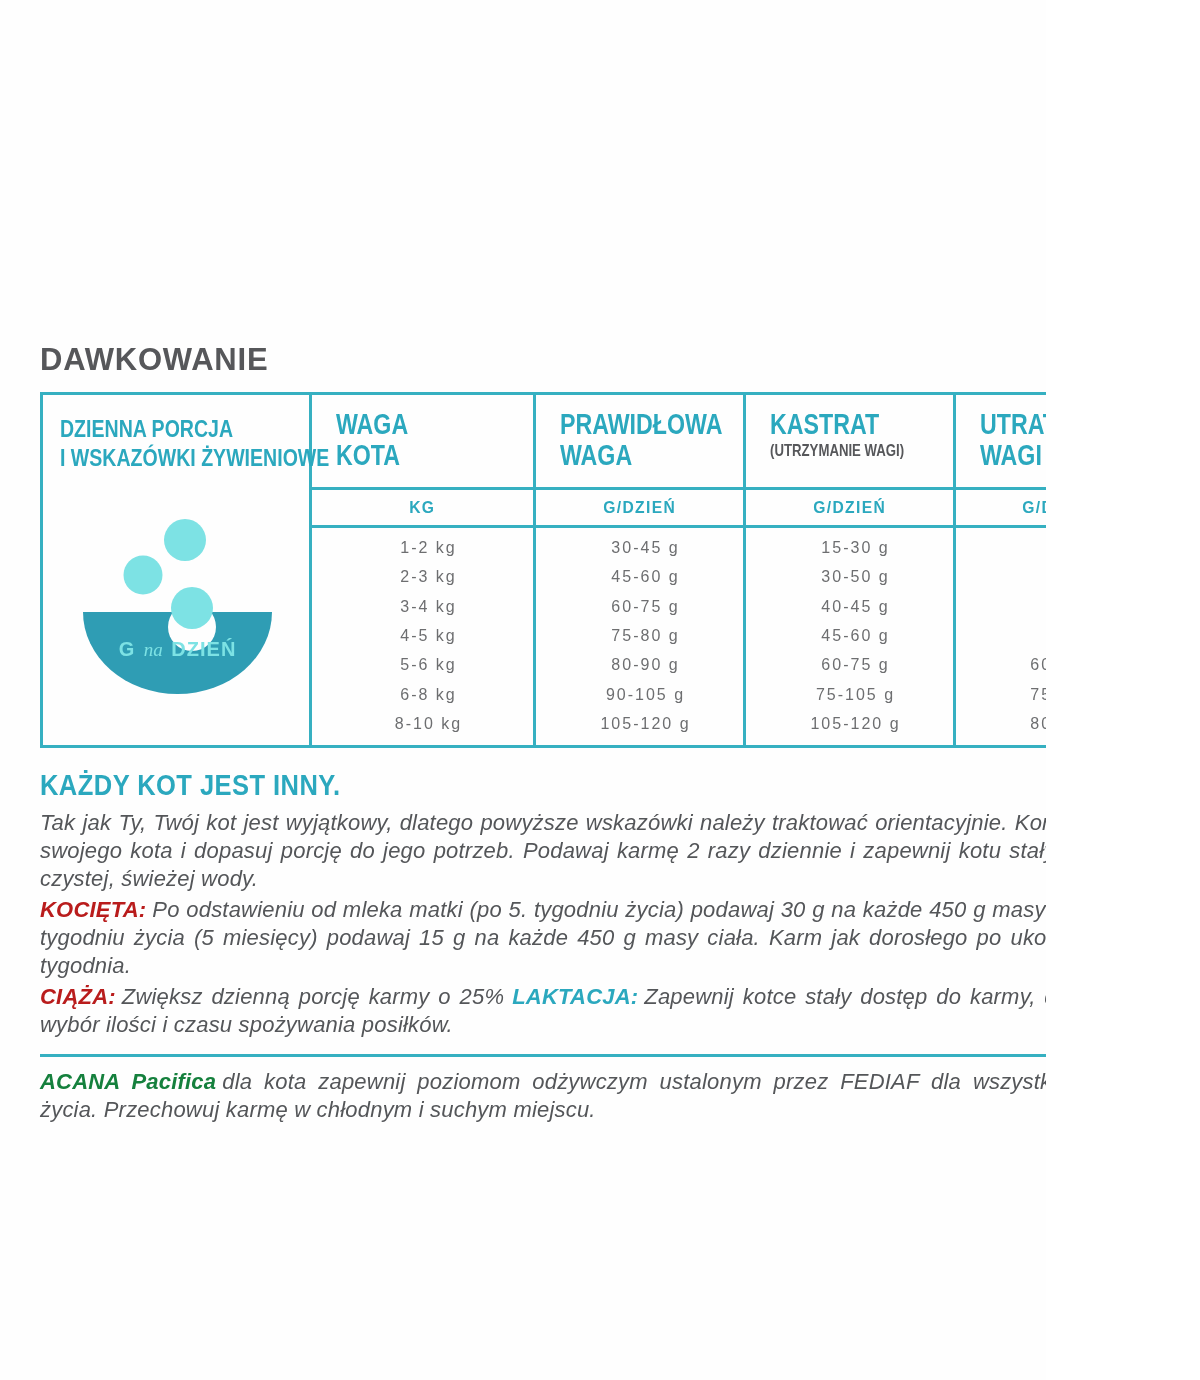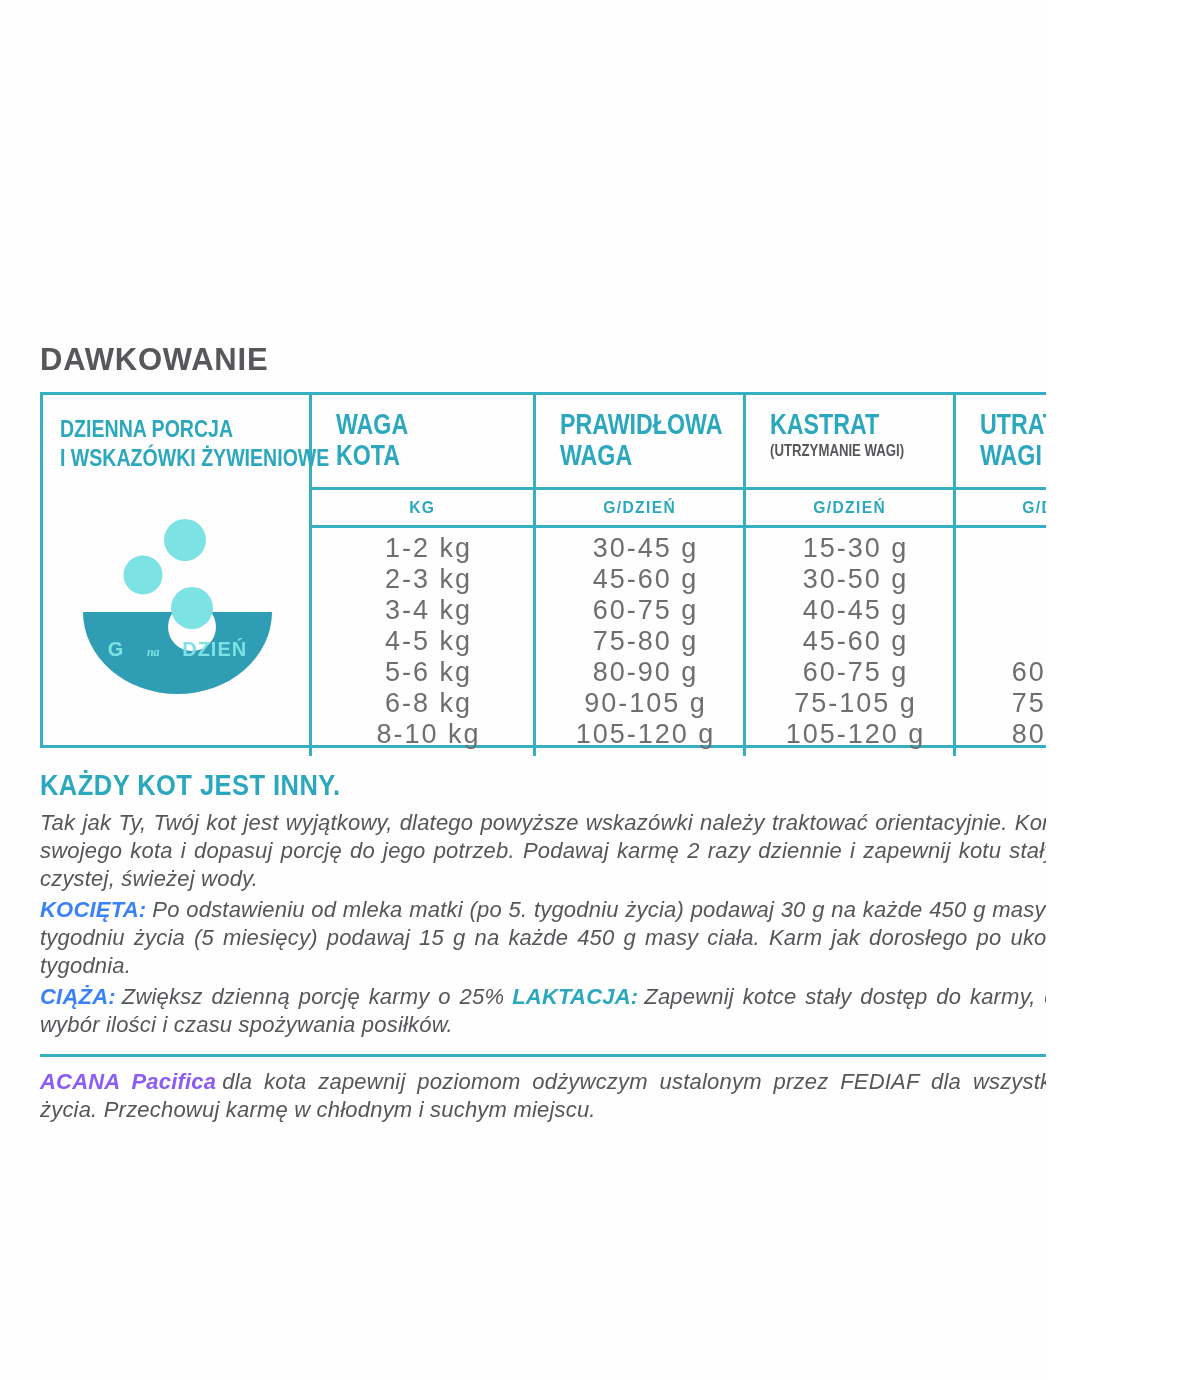--- a/index.html
+++ b/index.html
@@ -23,37 +23,37 @@
   .hcell.last,.ucell.last,.dcol.last{border-right:none;}
   .hline{display:block;color:#2ba8be;font-weight:bold;font-size:29px;line-height:31px;
     transform:scaleX(0.8);transform-origin:0 50%;white-space:nowrap;}
   .hnote{display:block;color:#56575a;font-weight:bold;font-size:16.5px;line-height:21px;
     transform:scaleX(0.8);transform-origin:0 50%;white-space:nowrap;}
   .ucell{border-right:3px solid #36b0c1;border-bottom:3px solid #36b0c1;
     display:flex;align-items:center;justify-content:center;}
   .ucell span{color:#2ba8be;font-weight:bold;font-size:17px;letter-spacing:1.5px;transform:scaleX(0.92);}
   .dcol{border-right:3px solid #36b0c1;display:flex;flex-direction:column;padding:5px 0 6px 0;}
   .dval{flex:1;display:flex;align-items:center;justify-content:center;
-    color:#6d6e70;font-size:27px;letter-spacing:2px;padding-left:12px;}
+    color:#6d6e70;font-size:16px;letter-spacing:2px;padding-left:12px;}
 
   .bowl-svg{position:absolute;left:0;top:100px;width:266px;height:210px;}
   .bowl-label{position:absolute;left:40px;top:243px;width:189px;text-align:center;
     color:#7de2e4;font-weight:bold;font-size:20px;letter-spacing:1px;}
-  .bowl-label .na{font-family:"Liberation Serif",serif;font-style:italic;font-weight:bold;
-    font-size:12px;letter-spacing:0;margin:0 16px;}
+  .bowl-label .na{font-family:"Liberation Serif",serif;font-style:italic;font-weight:normal;
+    font-size:19px;letter-spacing:0;margin:0 2px;}
 
   
   .sec-head{color:#2ba8be;font-size:29px;font-weight:bold;margin:21px 0 7px 0;
     transform:scaleX(0.88);transform-origin:0 50%;white-space:nowrap;letter-spacing:0.5px;}
   .para{margin:0 0 3px 0;font-size:22px;line-height:28px;color:#545659;
     text-align:justify;letter-spacing:0.2px;font-style:italic;}
-  .lbl{color:#3b82f6;font-weight:bold;margin-right:6px;}
+  .lbl{color:#b91c1c;font-weight:bold;margin-right:6px;}
   .lbl2{color:#2ba8be;font-weight:bold;margin:0 6px 11px 8px;}
   .divider{height:3px;background:#36b0c1;margin:15px 0 11px 0;}
-  .brand{font-weight:bold;color:#8b5cf6;margin-right:6px;}
+  .brand{font-weight:bold;color:#15803d;margin-right:6px;}
 </style>
 </head>
 <body>
 
 <div class="page">
   <div class="content">
 
     <h1 class="title">DAWKOWANIE</h1>
 
     <div class="feed-table">

